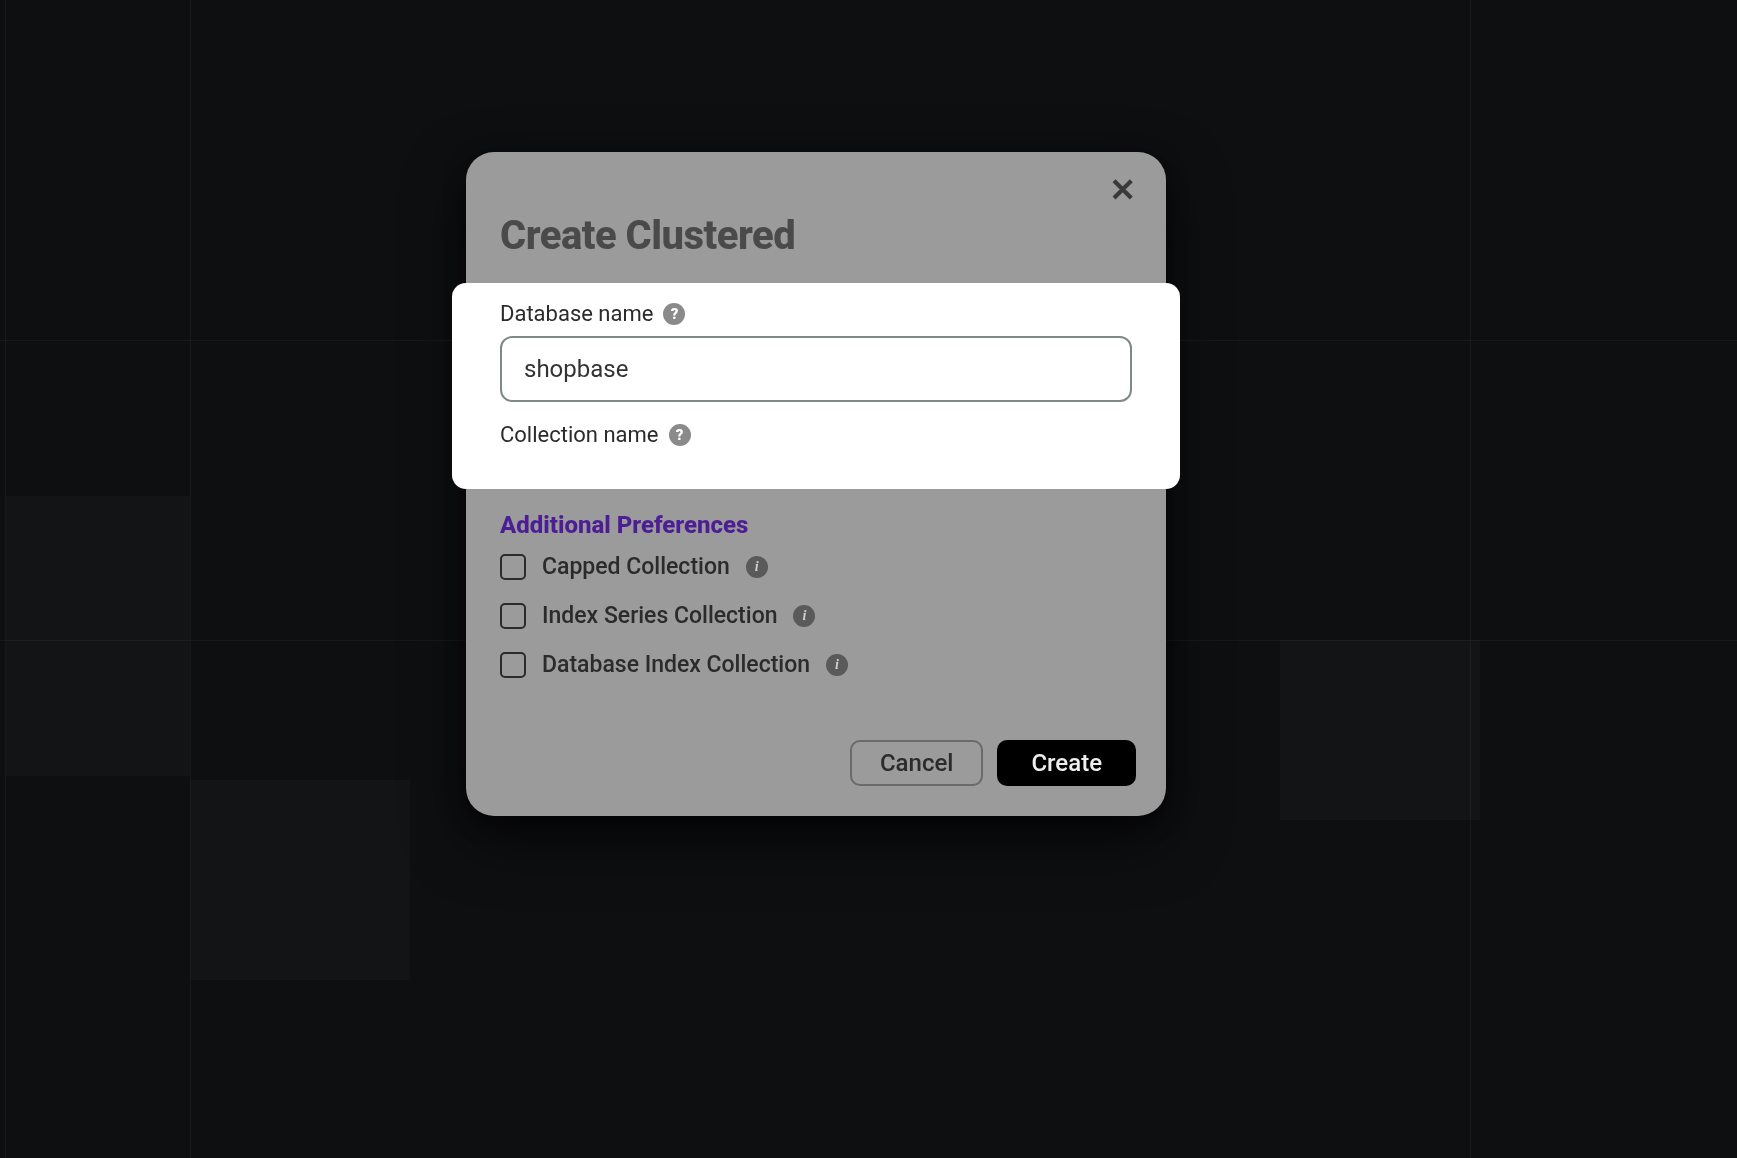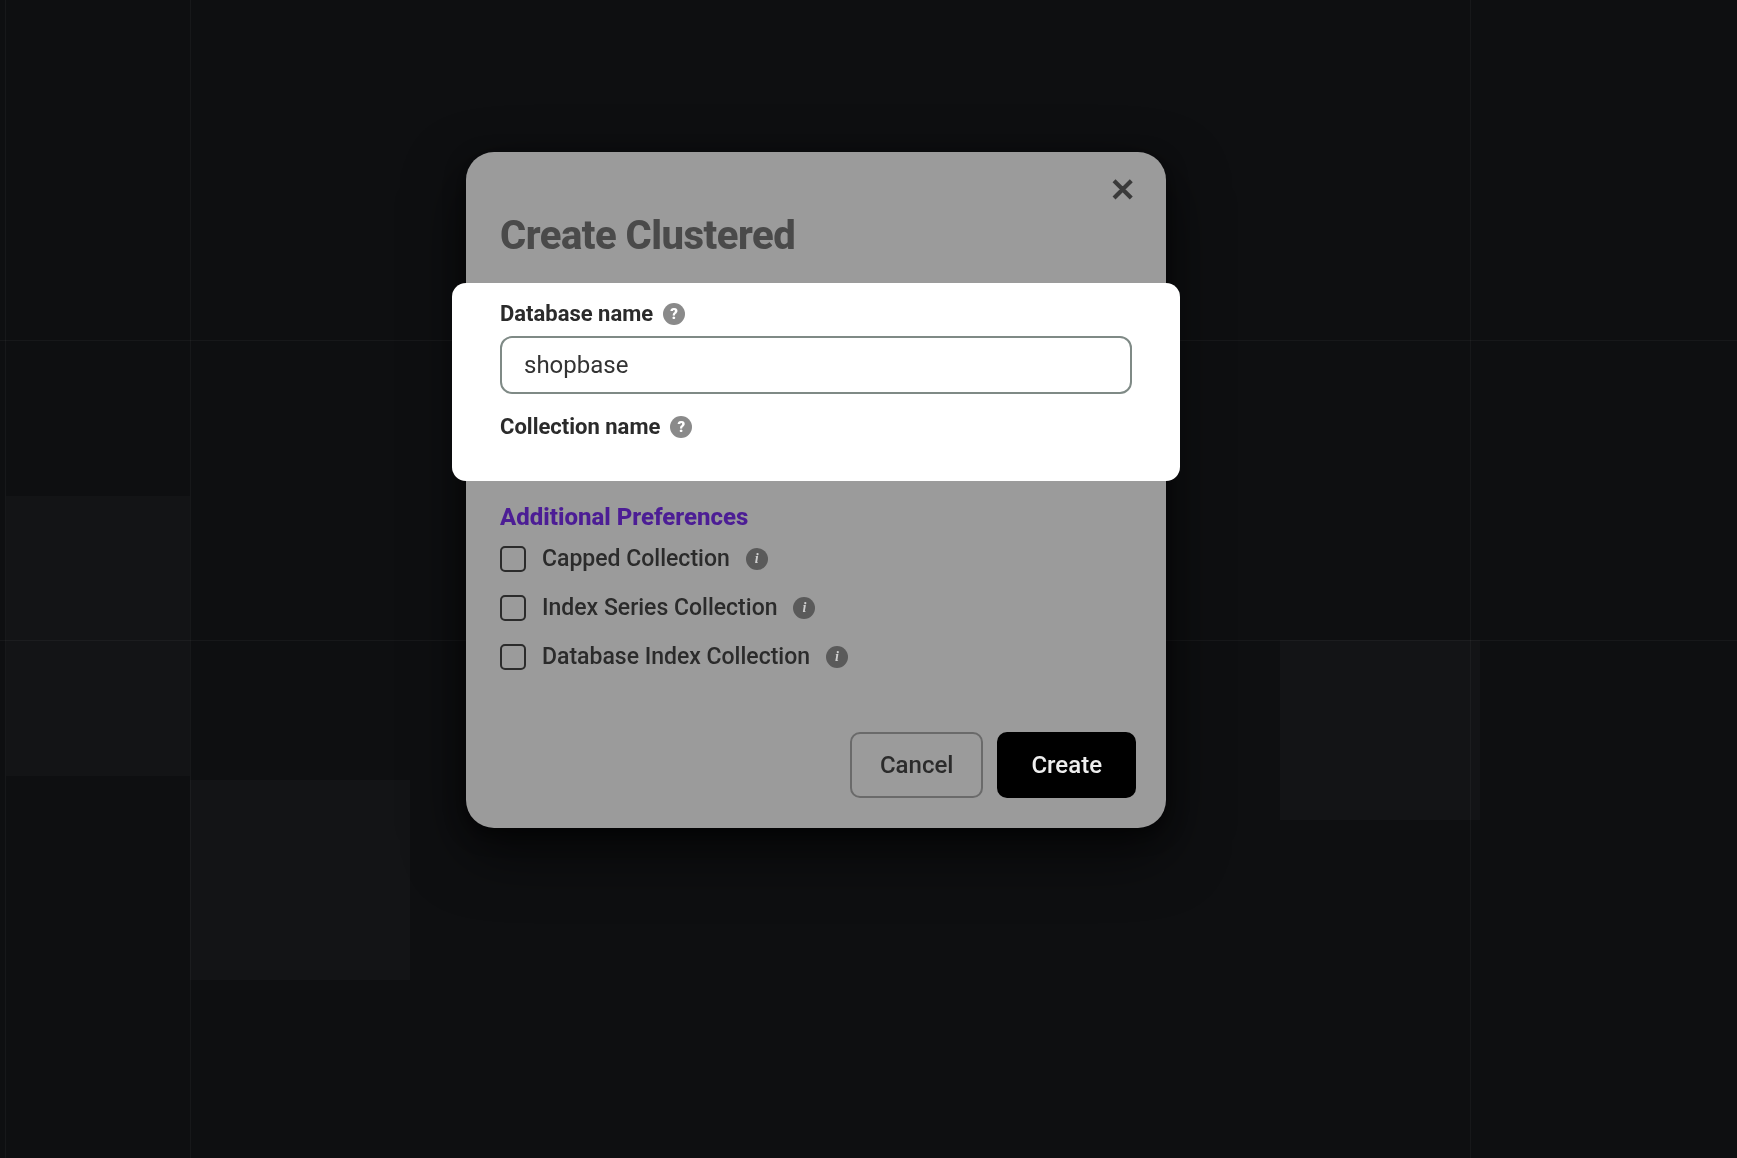--- a/index.html
+++ b/index.html
@@ -78,21 +78,21 @@
   .field-group:last-child { margin-bottom: 16px; }
 
   .field-label-row {
     display: flex;
     align-items: center;
     gap: 10px;
     margin-bottom: 10px;
   }
   .field-label {
     font-size: 22px;
-    font-weight: 700;
+    font-weight: 400;
     color: #2b2b2b;
   }
   .help-icon {
     width: 22px;
     height: 22px;
     border-radius: 50%;
     background: #8a8a8a;
     color: #fff;
     font-size: 15px;
     font-weight: 900;
@@ -112,21 +112,21 @@
     font-style: italic;
     display: inline-flex;
     align-items: center;
     justify-content: center;
     cursor: pointer;
     font-family: Georgia, serif;
   }
 
   .text-input {
     width: 100%;
-    height: 58px;
+    height: 66px;
     border: 2px solid #7f8a86;
     border-radius: 12px;
     background: #fff;
     padding: 0 22px;
     font-size: 24px;
     color: #333;
     font-family: inherit;
     outline: none;
   }
 
@@ -162,21 +162,21 @@
   }
 
   
   .modal-footer {
     display: flex;
     justify-content: flex-end;
     gap: 14px;
     padding: 40px 30px 0 30px;
   }
   .btn {
-    height: 66px;
+    height: 46px;
     padding: 0 28px;
     border-radius: 10px;
     font-size: 24px;
     font-weight: 500;
     cursor: pointer;
     font-family: inherit;
     display: inline-flex;
     align-items: center;
     justify-content: center;
   }

